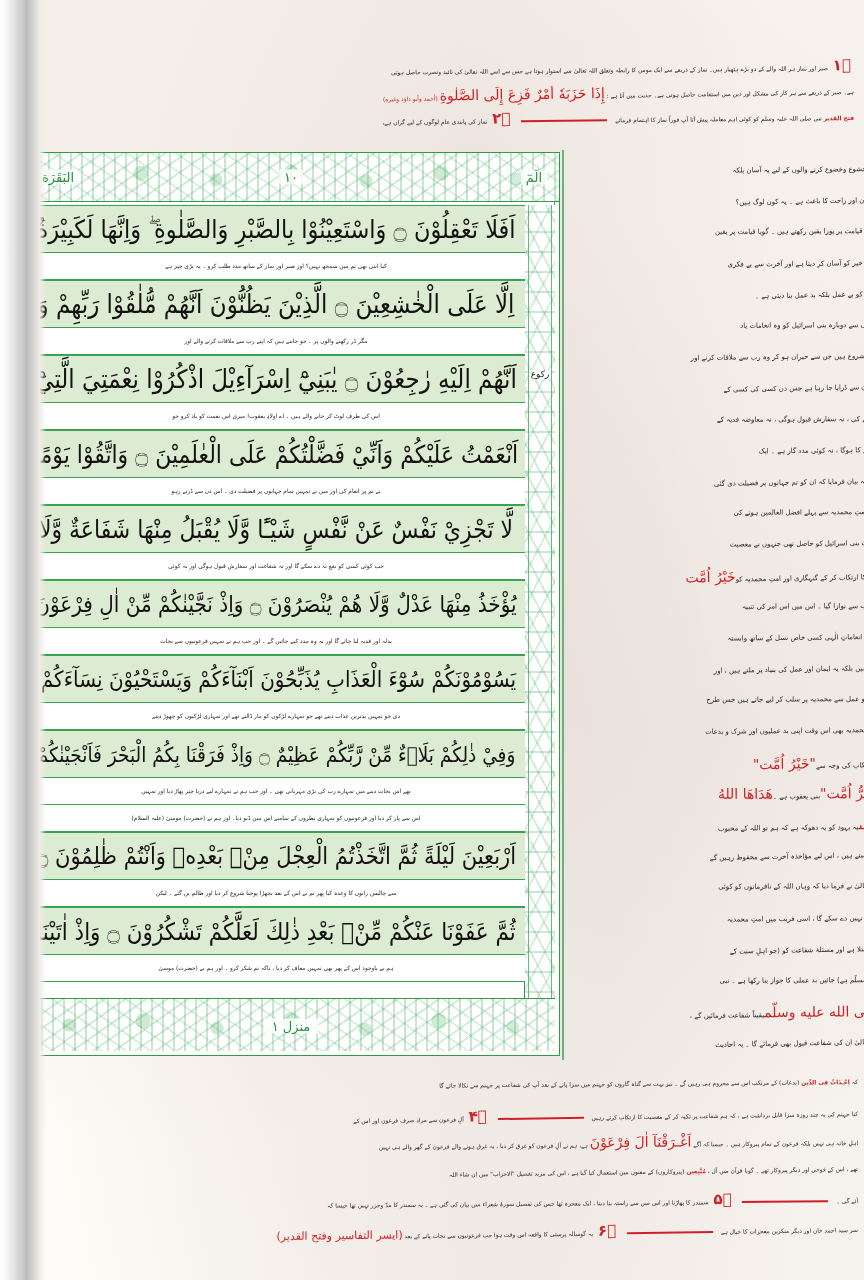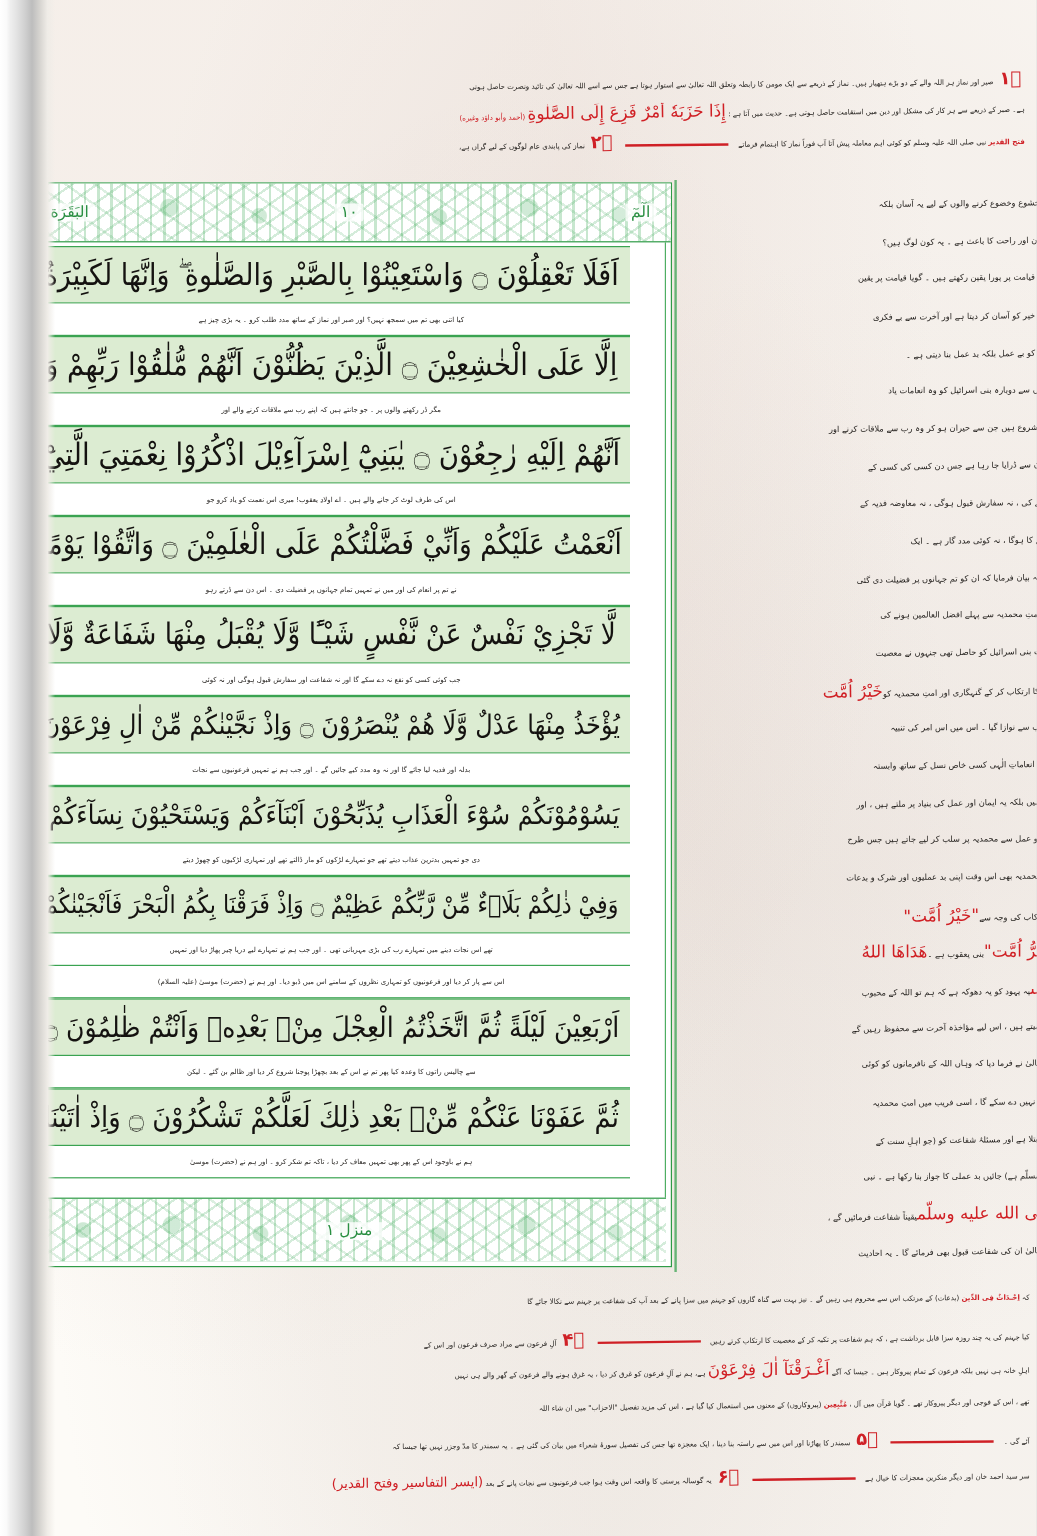--- a/index.html
+++ b/index.html
@@ -263,20 +263,25 @@
 
   <div class="panel">
     <div class="panel-inner"></div>
 
     <div class="ornband">
       <span class="hdr-txt hdr-left">البَقَرَة</span>
       <span class="hdr-txt hdr-mid">١٠</span>
       <span class="hdr-txt hdr-right">الٓمٓ</span>
     </div>
 
+    <div class="side-orn">
+      <div class="rail a"></div>
+      <div class="rail b"></div>
+      <div class="ruku">ركوع</div>
+    </div>
 
     <div class="verse-area" id="verse-area">
         <div class="v-row" style="height: 46px;">
           <div class="ar" style="font-size: 22.5px;">اَفَلَا تَعْقِلُوْنَ ۝ وَاسْتَعِيْنُوْا بِالصَّبْرِ وَالصَّلٰوةِ ۖ وَاِنَّهَا لَكَبِيْرَةٌ</div>
         </div>
         <div class="t-row" style="height: 26px;">
           <div class="ur" style="font-size: 5.8px;">کیا اتنی بھی تم میں سمجھ نہیں؟ اور صبر اور نماز کے ساتھ مدد طلب کرو ۔ یہ بڑی چیز ہے</div>
         </div>
         <div class="v-row" style="height: 46px;">
           <div class="ar" style="font-size: 23px;">اِلَّا عَلَى الْخٰشِعِيْنَ ۝ الَّذِيْنَ يَظُنُّوْنَ اَنَّهُمْ مُّلٰقُوْا رَبِّهِمْ وَ</div>

